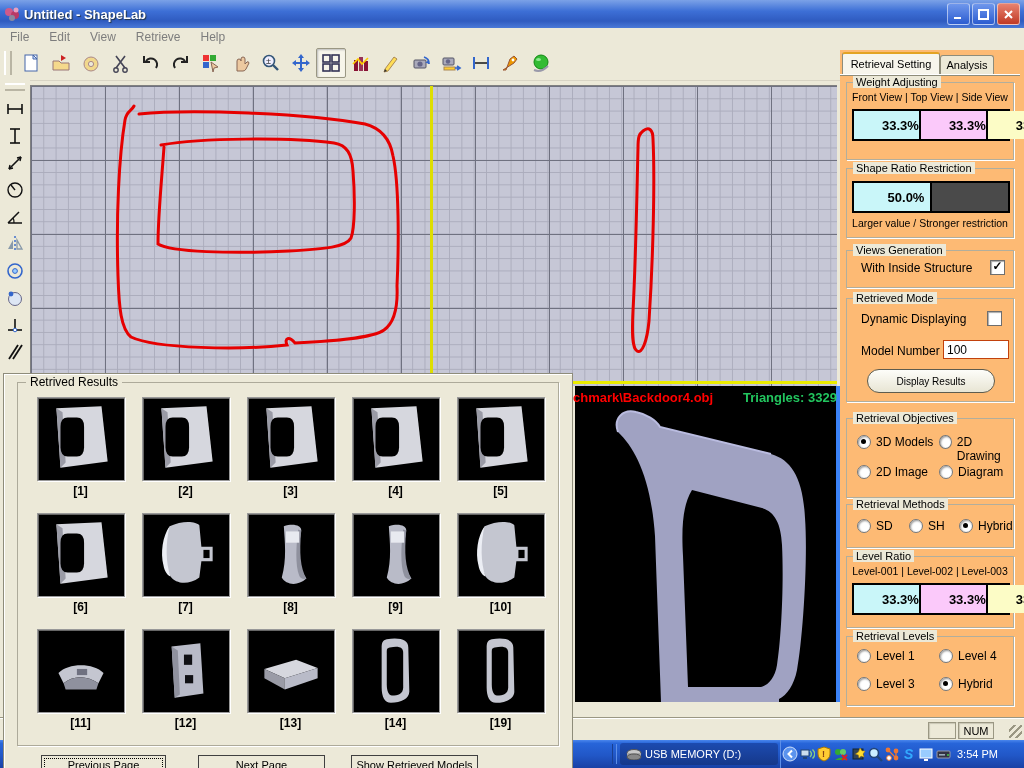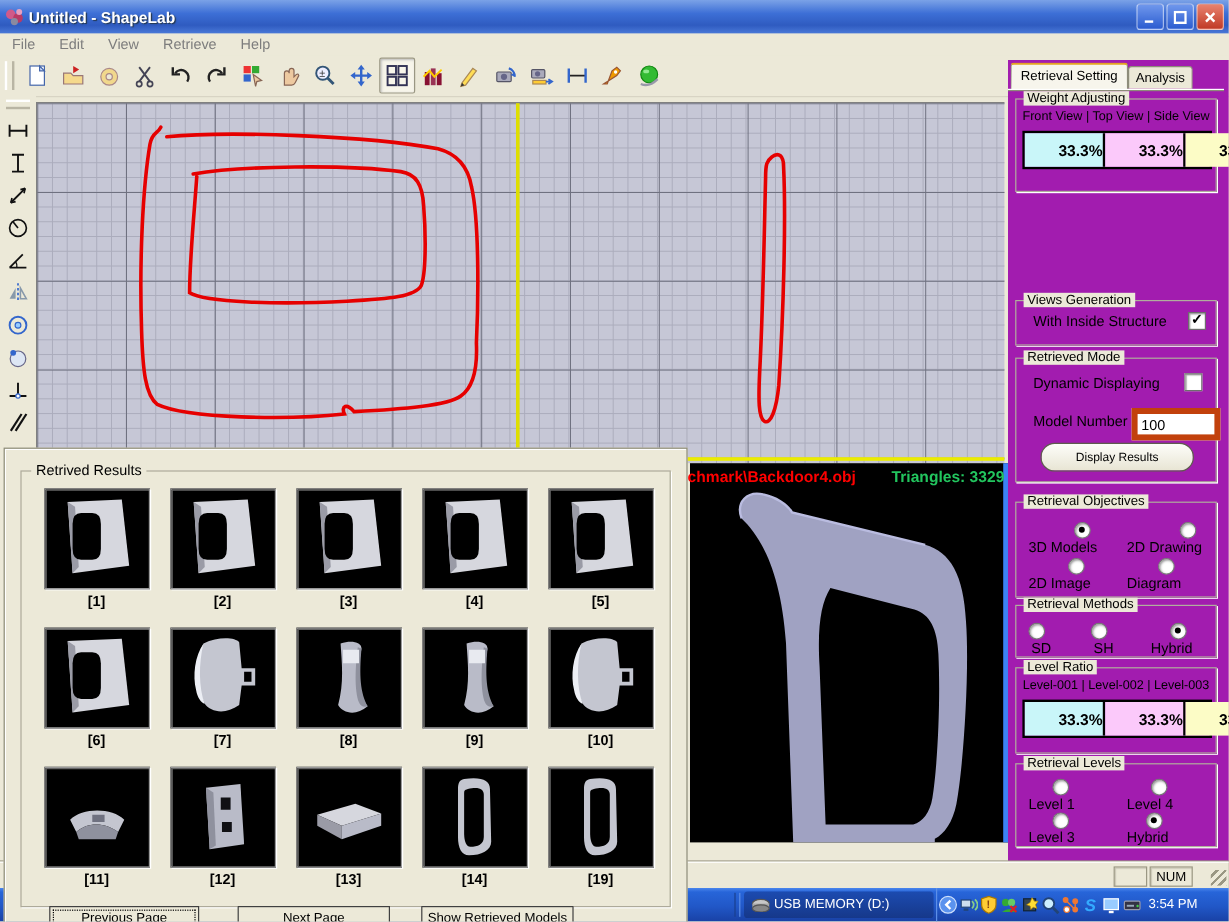--- a/index.html
+++ b/index.html
@@ -35,47 +35,47 @@
       linear-gradient(#abacbc 1px,transparent 1px),linear-gradient(90deg,#abacbc 1px,transparent 1px);
     background-size:74px 74px,74px 74px,12.3px 12.3px,12.3px 12.3px;}
   #v-divider{left:399px;top:0;width:3px;height:300px;background:#dede00;}
   #h-divider{left:0;top:295px;width:806px;height:3px;background:#ecec00;}
   #sketch-svg{left:0;top:0;}
   
   #viewer{left:575px;top:386px;width:261px;height:316px;background:#000;border-right:4px solid #3b82f6;}
   #viewer-filename{position:absolute;left:-2px;top:4px;color:#f00;font-weight:bold;font-size:13px;white-space:nowrap;}
   #viewer-tris{position:absolute;left:168px;top:4px;color:#22c55e;font-weight:bold;font-size:13px;white-space:nowrap;}
   
-  #rightpanel{left:840px;top:50px;width:184px;height:668px;background:#a21caf;}
+  #rightpanel{left:840px;top:50px;width:184px;height:668px;background:#fdba74;}
   .tab{position:absolute;border:1px solid #8e8c7a;border-bottom:none;border-radius:3px 3px 0 0;
     background:#ece9d8;font-size:11px;text-align:center;}
   .tab.active{background:#f7f5ec;border-top:2px solid #e3a323;font-weight:normal;}
   #tabline{position:absolute;left:0;top:24px;width:180px;height:1px;background:#fff;box-shadow:0 1px 0 #8e8c7a;}
   .gb{position:absolute;border:1px solid #b1ae9d;box-shadow:1px 1px 0 #fff;left:6px;width:166px;}
   .gb-title{position:absolute;top:-7px;left:6px;background:#ece9d8;padding:0 3px;font-size:11px;}
   .small-line{position:absolute;width:100%;text-align:center;font-size:10.5px;}
   .cellbar{position:absolute;left:5px;width:154px;height:28px;border:2px solid #000;display:flex;}
   .cell{flex:1;display:flex;align-items:center;justify-content:center;font-weight:bold;font-size:13px;border-right:2px solid #000;padding-left:28px;}
   .cell:last-child{border-right:none;}
   .checkbox{position:absolute;width:13px;height:13px;background:#fff;border:1px solid #6e6e6e;
     box-shadow:inset 1px 1px 1px #aaa;font-size:12px;line-height:11px;text-align:center;font-weight:bold;}
   .checkbox .mark{visibility:hidden;}
   .checkbox.on .mark{visibility:visible;}
-  .radio{position:absolute;display:flex;align-items:flex-end;font-size:12px;flex-direction:column;}
+  .radio{position:absolute;display:flex;align-items:flex-start;font-size:12px;}
   .radio .dotbox{width:12px;height:12px;border-radius:50%;background:#fff;border:1px solid #777;
     box-shadow:inset 1px 1px 2px #999;margin-right:5px;position:relative;}
   .radio.on .dotbox:after{content:"";position:absolute;left:3px;top:3px;width:5px;height:5px;border-radius:50%;background:#000;}
   .xp-btn{position:absolute;background:linear-gradient(180deg,#fdfdf9,#e8e5d4);border:1px solid #5e5c4e;
     border-radius:12px;font-size:10px;display:flex;align-items:center;justify-content:center;}
-  .textinput{position:absolute;border:5px solid #c2410c;background:#fff;font-size:12px;
+  .textinput{position:absolute;border:1px solid #c2410c;background:#fff;font-size:12px;
     font-family:"Liberation Sans",sans-serif;padding:1px 3px;}
   
   #results{left:3px;top:373px;width:568px;height:395px;background:#ece9d8;border:1px solid #8e8c7a;
     box-shadow:inset 1px 1px 0 #fff;overflow:hidden;z-index:5;}
-  #results-gb{position:absolute;left:13px;top:18px;width:540px;height:362px;border:1px solid #adaa9a;box-shadow:1px 1px 0 #fff;}
+  #results-gb{position:absolute;left:13px;top:8px;width:540px;height:362px;border:1px solid #adaa9a;box-shadow:1px 1px 0 #fff;}
   #results-title{position:absolute;left:8px;top:-8px;background:#ece9d8;padding:0 4px;font-size:12px;}
   #thumbgrid{position:absolute;left:10px;top:14px;width:528px;display:grid;
     grid-template-columns:repeat(5,105px);grid-auto-rows:116px;}
   .thumbcell{display:flex;flex-direction:column;align-items:center;}
   .thumb{width:86px;height:82px;background:#000;border:1px solid #999;box-shadow:inset 1px 1px 0 #666, 1px 1px 0 #fff;}
   .thumb-label{font-weight:bold;font-size:12px;margin-top:3px;}
   .res-btn{position:absolute;top:381px;height:22px;background:#ece9d8;border:1px solid #404040;
     font-size:11px;text-align:center;padding-top:3px;}
   .res-btn.focused{outline:1px dotted #000;outline-offset:-4px;}
   
@@ -358,20 +358,28 @@
   <div class="gb" style="top:32px;height:76px;">
     <span class="gb-title">Weight Adjusting</span>
     <div class="small-line" style="top:8px;">Front View | Top View | Side View</div>
     <div class="cellbar" style="top:26px;">
       <div class="cell" style="background: rgb(201, 246, 249);">33.3%</div>
       <div class="cell" style="background: rgb(251, 201, 250);">33.3%</div>
       <div class="cell" style="background: rgb(252, 252, 198);">33.3%</div>
     </div>
   </div>
 
+  <div class="gb" style="top:118px;height:68px;">
+    <span class="gb-title">Shape Ratio Restriction</span>
+    <div class="cellbar" style="top:12px;">
+      <div class="cell" style="background: rgb(201, 246, 249);">50.0%</div>
+      <div class="cell" style="background: rgb(74, 74, 74);"></div>
+    </div>
+    <div class="small-line" style="top:48px;">Larger value / Stronger restriction</div>
+  </div>
 
   <div class="gb" style="top:200px;height:36px;">
     <span class="gb-title">Views Generation</span>
     <span style="position:absolute;left:14px;top:10px;">With Inside Structure</span>
     <span class="checkbox on" style="left:143px;top:9px;"><span class="mark">✓</span></span>
   </div>
 
   <div class="gb" style="top:248px;height:102px;">
     <span class="gb-title">Retrieved Mode</span>
     <span style="position:absolute;left:14px;top:13px;">Dynamic Displaying</span>

